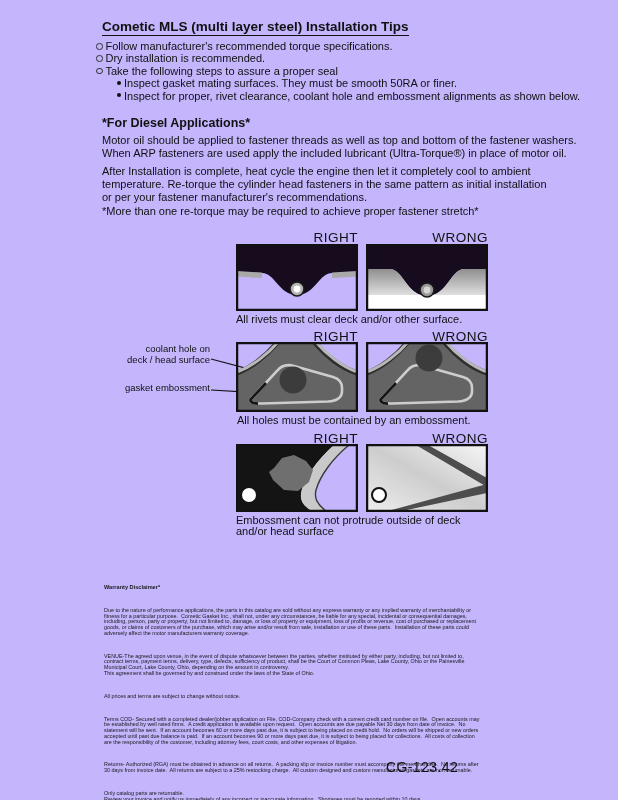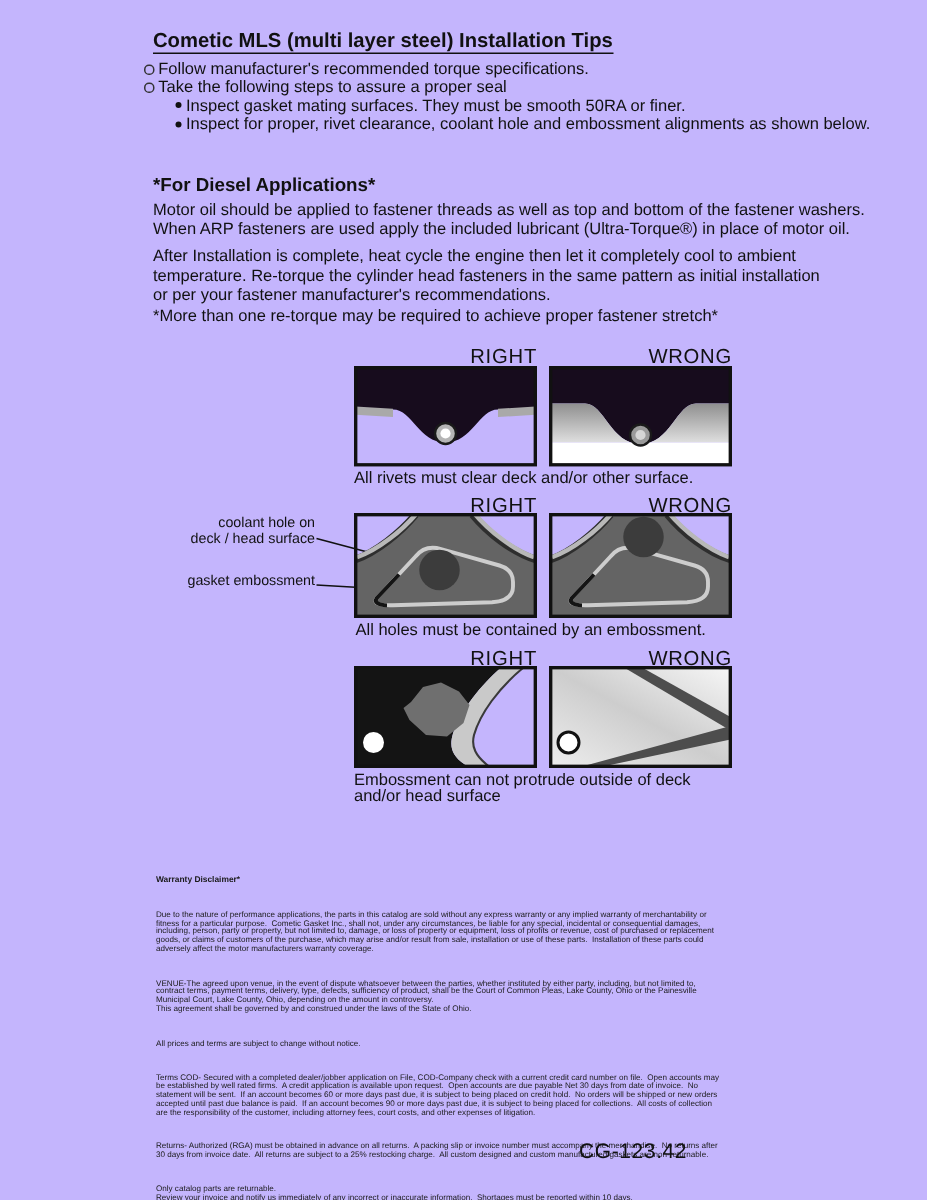--- a/index.html
+++ b/index.html
@@ -36,20 +36,24 @@
 
   <div class="abs title">Cometic MLS (multi layer steel) Installation Tips</div>
 
   <div class="abs tips">
     <div class="tiprow">
       <span class="ring"></span>
       <span>Follow manufacturer's recommended torque specifications.</span>
     </div>
     <div class="tiprow">
       <span class="ring"></span>
+      <span>Dry installation is recommended.</span>
+    </div>
+    <div class="tiprow">
+      <span class="ring"></span>
       <span>Take the following steps to assure a proper seal</span>
     </div>
     <div class="tiprow sub">
       <span class="dot"></span>
       <span>Inspect gasket mating surfaces.  They must be smooth 50RA or finer.</span>
     </div>
     <div class="tiprow sub">
       <span class="dot"></span>
       <span>Inspect for proper, rivet clearance, coolant hole and embossment alignments as shown below.</span>
     </div>

